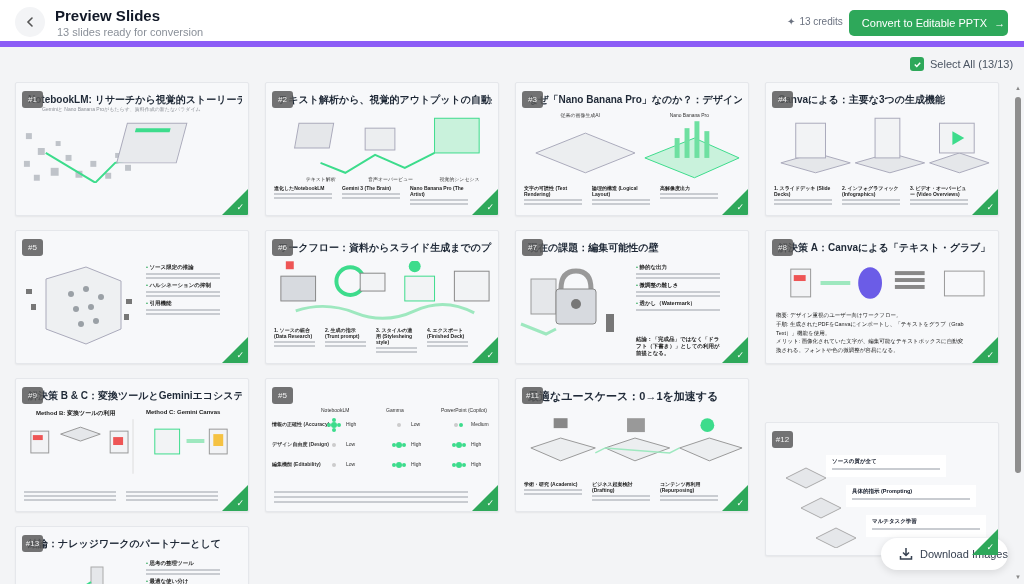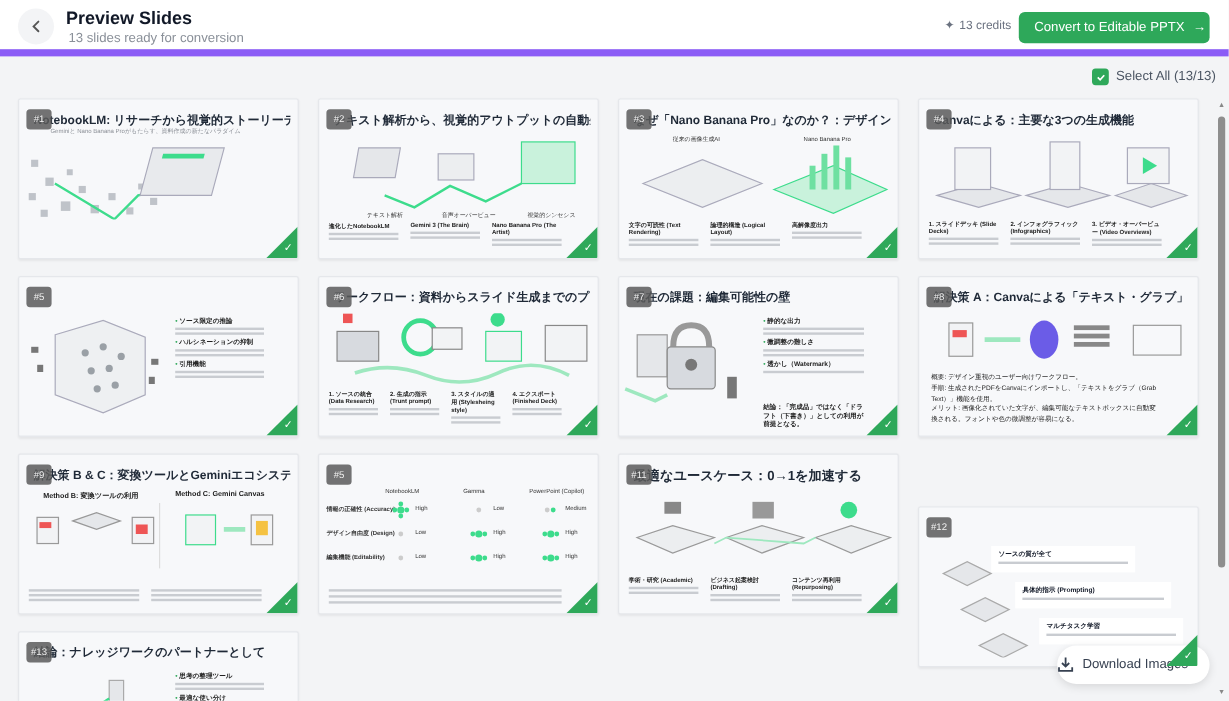--- a/index.html
+++ b/index.html
@@ -27,21 +27,21 @@
   .check-corner{position:absolute;right:0;bottom:0;width:0;height:0;border-left:26px solid transparent;border-bottom:26px solid #2ea85a;z-index:4;}
   .check-mark{position:absolute;right:4px;bottom:3px;color:#fff;font-size:9px;font-weight:700;z-index:5;}
   .bullets{position:absolute;left:130px;top:30px;right:28px;}
   .bullets b{display:block;font-size:5.5px;color:#222;margin:3px 0 2px;}
   .bullets b::before{content:"• ";color:#2ea85a;}
   .bullets i{display:block;height:2px;background:#c9ccd1;margin-bottom:2px;}
   .scrollbar{position:absolute;left:1014px;top:85px;width:8px;height:495px;}
   .sb-up{position:absolute;left:1px;top:0;font-size:6px;color:#888;}
   .sb-thumb{position:absolute;left:1px;top:12px;width:6px;height:376px;background:#8e8e8e;border-radius:3px;}
   .sb-down{position:absolute;left:1px;bottom:0;font-size:6px;color:#888;}
-  .download-btn{position:absolute;left:881px;top:538px;width:127px;height:32px;background:#fff;border-radius:16px;box-shadow:0 2px 8px rgba(0,0,0,.12);display:flex;align-items:center;justify-content:flex-start;gap:7px;font-size:11px;color:#374151;cursor:pointer;}
+  .download-btn{position:absolute;left:881px;top:538px;width:127px;height:32px;background:#fff;border-radius:16px;box-shadow:0 2px 8px rgba(0,0,0,.12);display:flex;align-items:center;justify-content:flex-end;gap:7px;font-size:11px;color:#374151;cursor:pointer;}
 </style>
 </head>
 <body>
 
 <div class="header">
   <div class="back-btn">
     <svg viewBox="0 0 12 12">
         <path d="M8 2 L4 6 L8 10" stroke="#555" stroke-width="1.6" fill="none" stroke-linecap="round"></path>
       </svg>
   </div>

